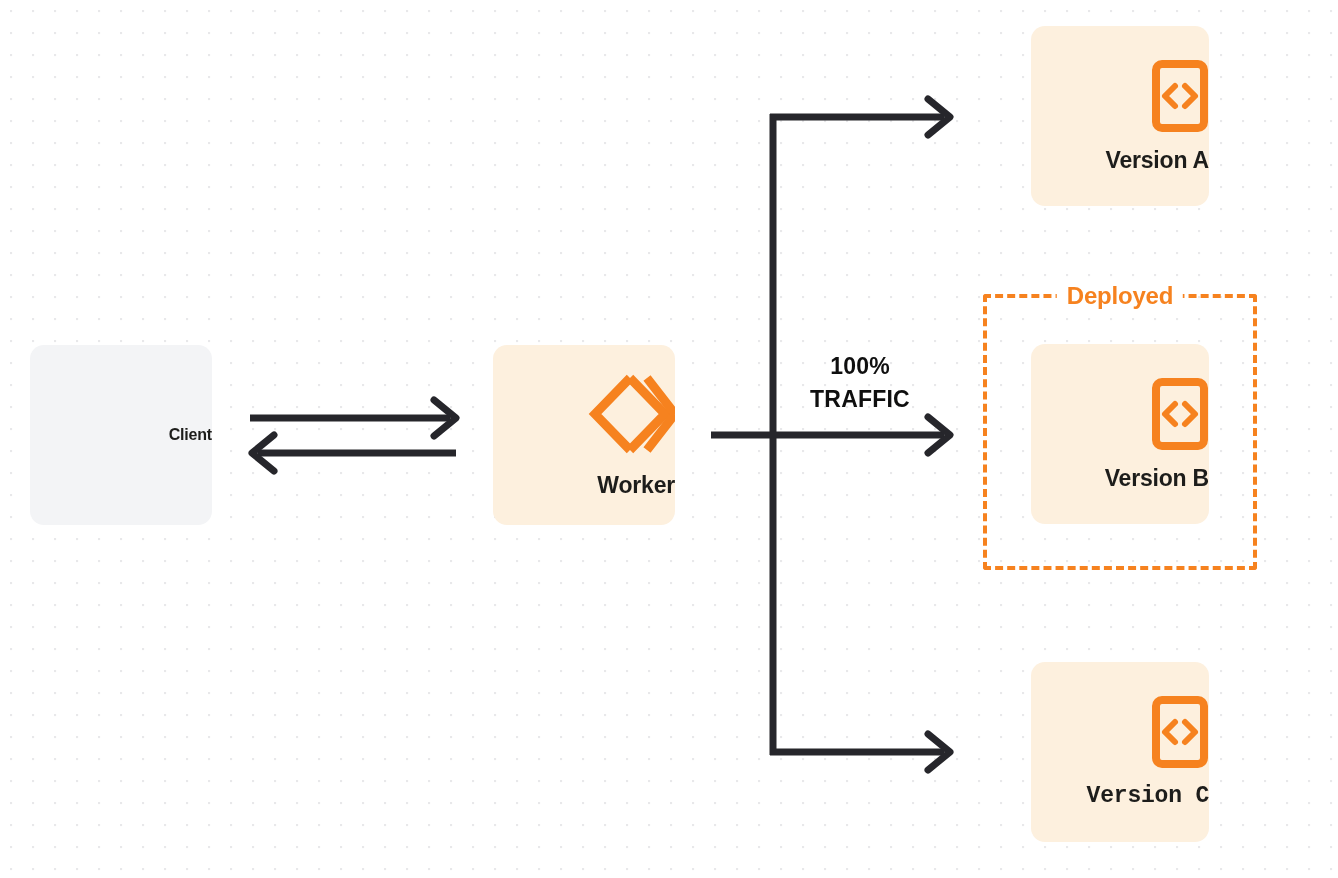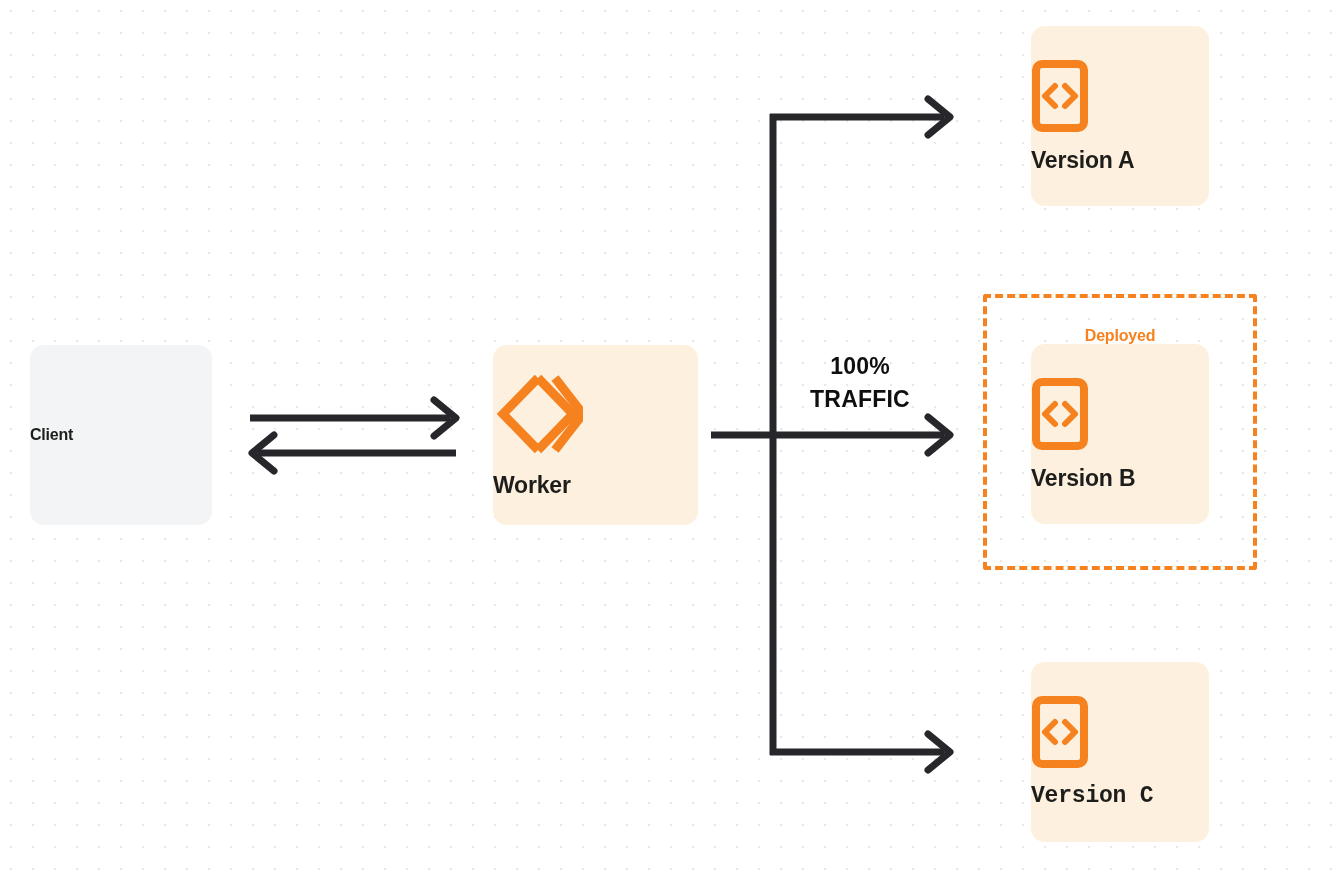--- a/index.html
+++ b/index.html
@@ -35,37 +35,37 @@
     height: 878px;
     pointer-events: none;
   }
 
   
   .node {
     position: absolute;
     box-sizing: border-box;
     display: flex;
     flex-direction: column;
-    align-items: flex-start;
+    align-items: flex-end;
     justify-content: center;
     border-radius: 14px;
   }
 
   .node-client {
     left: 30px;
     top: 345px;
     width: 182px;
     height: 180px;
     background: #f3f4f6;
   }
 
   .node-worker {
     left: 493px;
     top: 345px;
-    width: 205px;
+    width: 182px;
     height: 180px;
     background: #fdf0de;
   }
 
   .node-version {
     left: 1031px;
     width: 178px;
     height: 180px;
     background: #fdf0de;
   }
@@ -109,26 +109,25 @@
   }
 
   .deployed-label {
     position: absolute;
     left: 50%;
     top: -17px;
     transform: translateX(-50%);
     padding: 0 10px;
     background: #ffffff;
     color: #f6821f;
-    font-size: 16px;
+    font-size: 24px;
     font-weight: bold;
     letter-spacing: -0.2px;
     white-space: nowrap;
     line-height: 30px;
-    margin-top: 40px;
   }
 
   
   .traffic-label {
     position: absolute;
     left: 790px;
     top: 350px;
     width: 140px;
     text-align: center;
     color: #0f0f0f;

